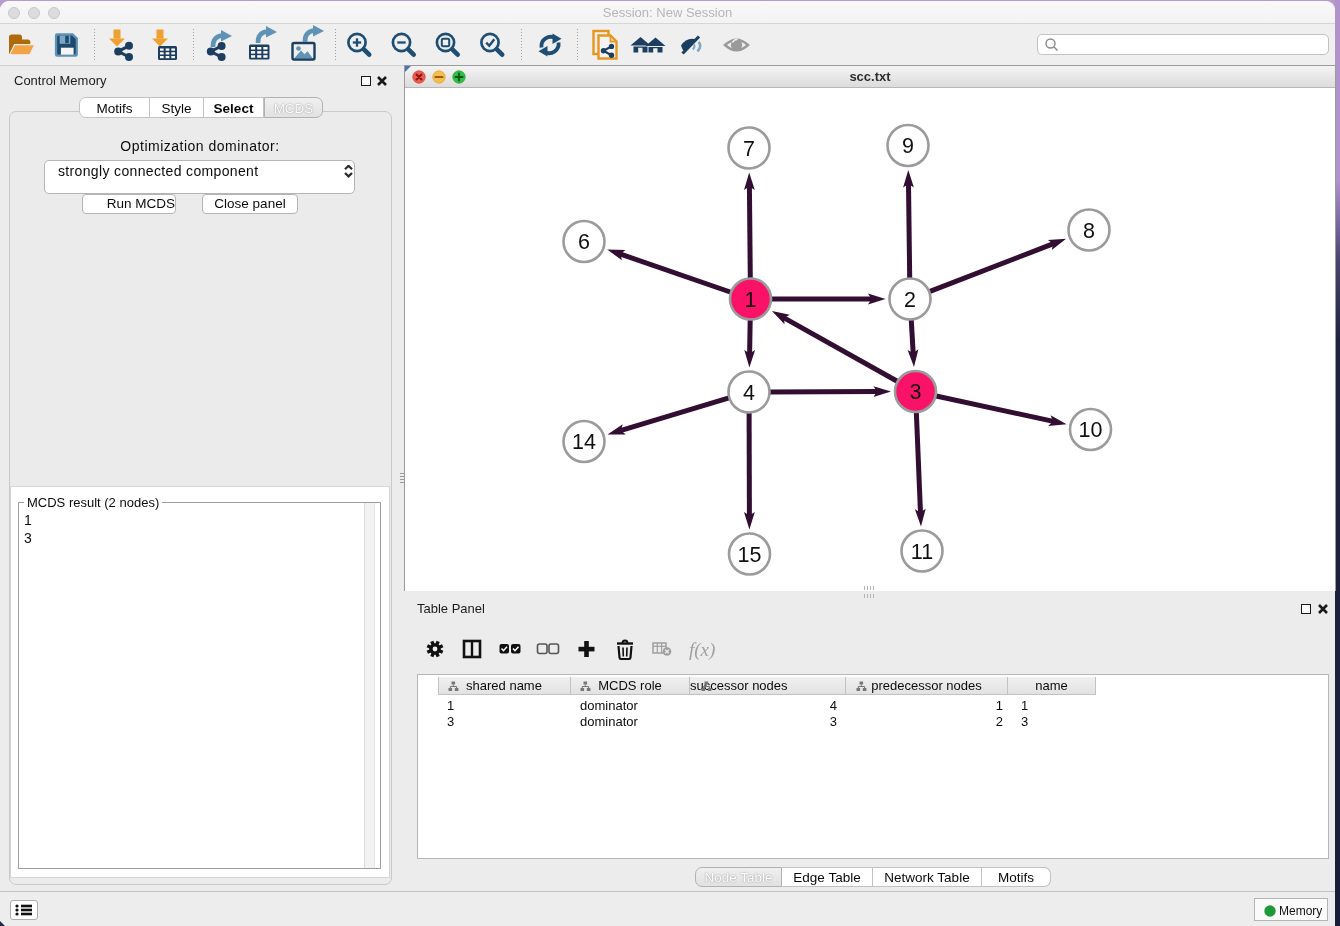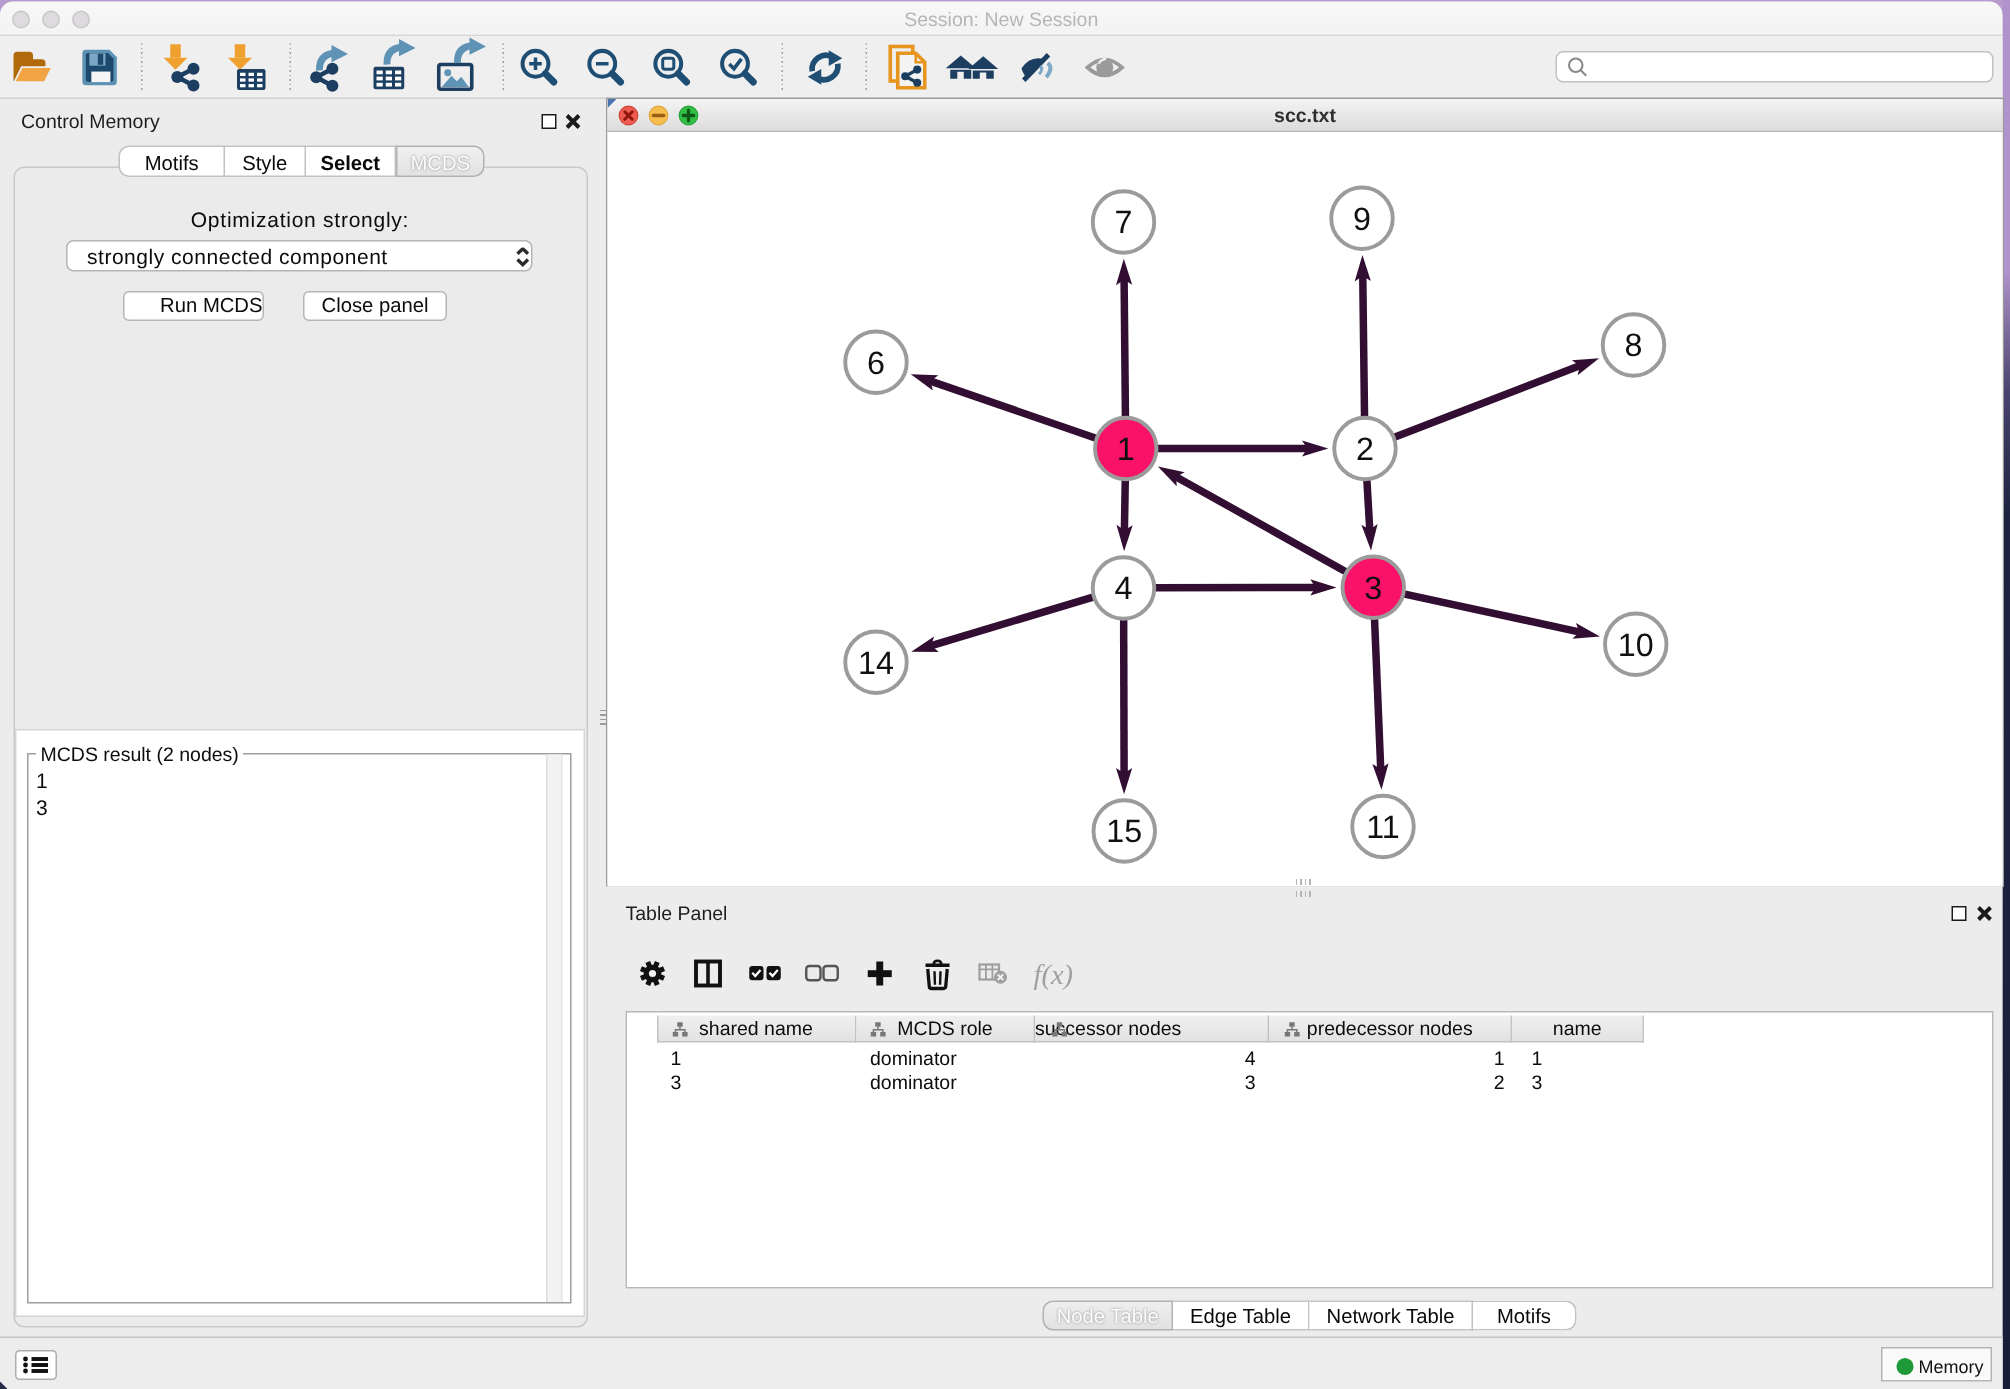--- a/index.html
+++ b/index.html
@@ -15,21 +15,21 @@
 #toolbar{left:0;top:23px;width:1335px;height:41px;background:#efefef;border-bottom:1px solid #d2d2d2;}
 .tsep{top:5px;width:1px;height:31px;background-image:repeating-linear-gradient(#9f9f9f 0 1px,rgba(0,0,0,0) 1px 3px);}
 #searchbox{left:1037px;top:10px;width:290px;height:19px;background:#fff;border:1px solid #c2c2c2;border-radius:5px;}
 
 #cp-title{left:14px;top:72px;font-size:13px;color:#1d1d1d;}
 .float-ic{width:9.5px;height:9.5px;border:1.5px solid #1a1a1a;box-sizing:border-box;background:#fff;}
 #cp-panel{left:9px;top:110px;width:381px;height:772px;background:#ebebeb;border:1px solid #c9c9c9;border-radius:7px;}
 .tab{top:96px;height:21px;line-height:21px;text-align:center;font-size:13.5px;color:#090909;background:#fff;box-sizing:border-box;border:1px solid #c2c2c2;}
 .tabsel{background:linear-gradient(#f0f0f0,#e2e2e2);color:#fdfdfd;text-shadow:0 0 1px #a0a0a0,0 0 2px #b0b0b0;border:1px solid #b2b2b2;}
 #opt-label{left:0px;top:137px;width:400px;text-align:center;font-size:14px;color:#0c0c0c;letter-spacing:0.5px;}
-#dropdown{left:44px;top:159px;width:311px;height:21px;background:#fff;border:1px solid #b5b5b5;border-radius:5px;box-sizing:border-box;}
+#dropdown{left:44px;top:159px;width:311px;height:34px;background:#fff;border:1px solid #b5b5b5;border-radius:5px;box-sizing:border-box;}
 #dropdown span{position:absolute;left:13px;top:2px;font-size:14px;color:#0c0c0c;letter-spacing:0.35px;}
 .btn{height:20px;background:#fff;border:1px solid #b5b5b5;border-radius:4px;box-sizing:border-box;
  text-align:center;font-size:13.5px;color:#0c0c0c;line-height:18px;top:193px;}
 #mcds-white{left:10px;top:485px;width:380px;height:392px;background:#fff;border:1px solid #d5d5d5;box-sizing:border-box;}
 #mcds-fs{left:18px;top:501px;width:363px;height:367px;border:1px solid #9e9e9e;box-sizing:border-box;background:#fff;}
 #mcds-legend{left:24px;top:494px;background:#fff;padding:0 3px;font-size:13px;color:#0c0c0c;}
 #mcds-text{left:24px;top:511px;font-size:14px;color:#0c0c0c;line-height:17.5px;}
 #mcds-sb{left:364px;top:502px;width:11px;height:365px;background:#f2f2f2;border-left:1px solid #dcdcdc;border-right:1px solid #e6e6e6;box-sizing:border-box;}
 
 #netwin{left:404px;top:64px;width:932px;height:526px;background:#fff;border:1px solid #9b9b9b;box-sizing:border-box;}
@@ -169,21 +169,21 @@
   <div id="cp-title" class="abs">Control Memory</div>
   <div class="float-ic abs" style="left:361px;top:75px;"></div>
   <svg class="abs" width="10" height="10" style="left:377px;top:75px">
       <path d="M1,1 L9,9 M9,1 L1,9" stroke="#1a1a1a" stroke-width="2.6"></path>
     </svg>
   <div id="cp-panel" class="abs"></div>
   <div class="tab abs" style="left:79px;width:71px;border-radius:7px 0 0 7px;">Motifs</div>
   <div class="tab abs" style="left:150px;width:54px;border-left:none;">Style</div>
   <div class="tab abs" style="left:204px;width:60px;border-left:none;font-weight:bold;">Select</div>
   <div class="tab tabsel abs" style="left:264px;width:59px;border-radius:0 7px 7px 0;">MCDS</div>
-  <div id="opt-label" class="abs">Optimization strongly:</div>
+  <div id="opt-label" class="abs">Optimization dominator:</div>
   <div id="dropdown" class="abs">
       <span>strongly connected component</span>
     <svg width="12" height="14" style="position:absolute;left:298px;top:4px">
         <path d="M2,4.2 L5.5,0.8 L9,4.2" stroke="#2b2b2b" stroke-width="2.2" fill="none"></path>
         <path d="M2,8 L5.5,11.4 L9,8" stroke="#2b2b2b" stroke-width="2.2" fill="none"></path>
       </svg>
   </div>
   <div class="btn abs" style="left:82px;width:94px;text-align:right;">Run MCDS</div>
   <div class="btn abs" style="left:202px;width:96px;">Close panel</div>
   <div id="mcds-white" class="abs"></div>

